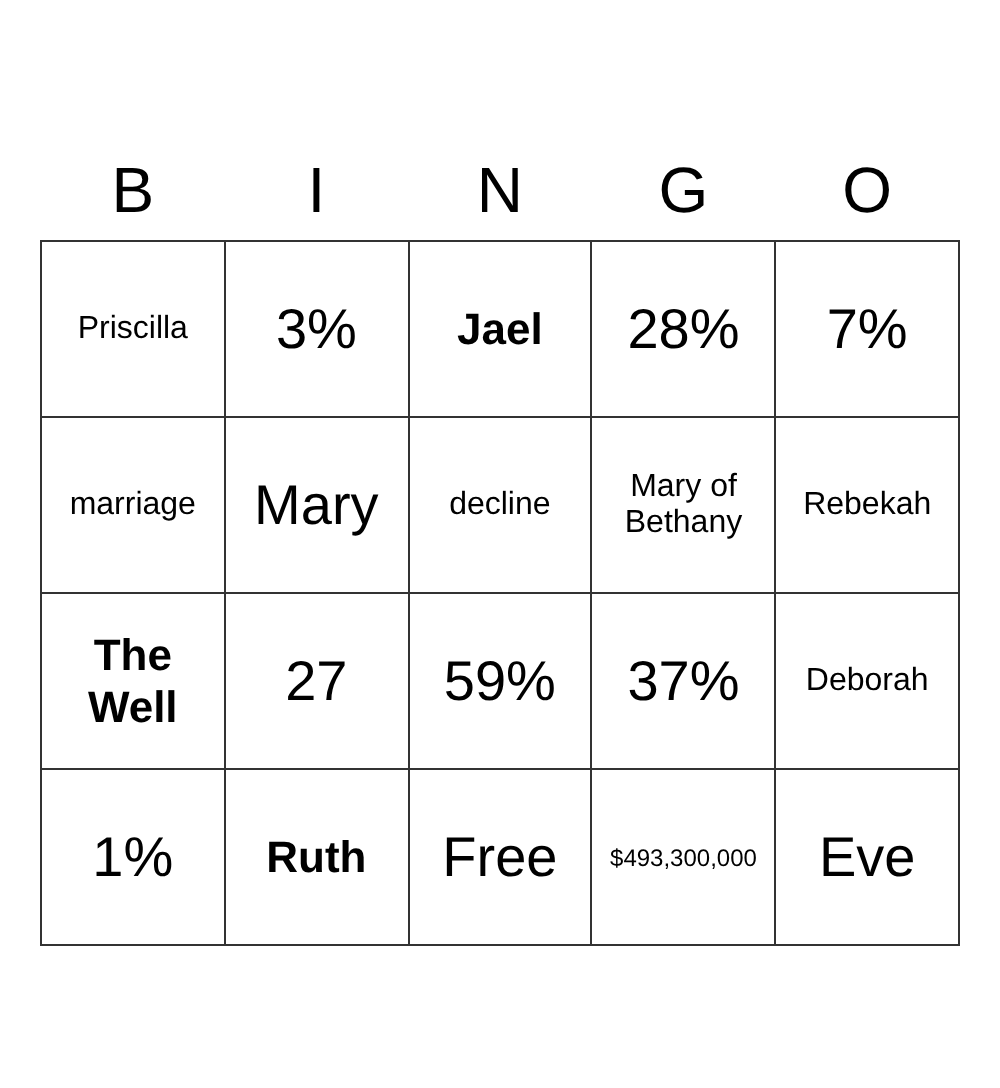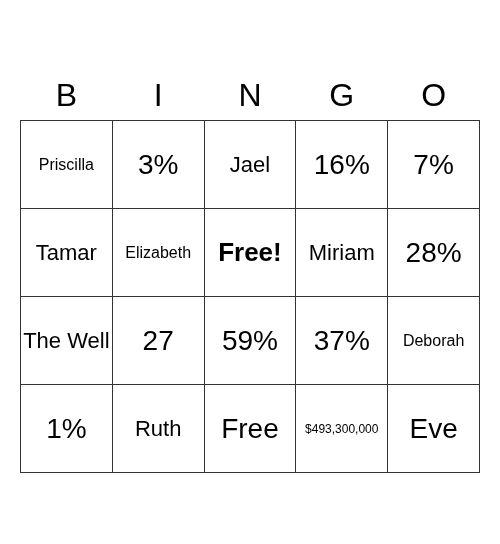--- a/index.html
+++ b/index.html
@@ -43,20 +43,21 @@
       width: 92px;
       height: 88px;
     }
 
     .cell-large {
       font-size: 28px;
     }
 
     .cell-medium {
       font-size: 22px;
+      font-weight: bold;
     }
 
     .cell-small {
       font-size: 16px;
       margin-left: 26px;
     }
 
     .cell-xsmall {
       font-size: 12px;
     }
@@ -77,29 +78,29 @@
         <th>N</th>
         <th>G</th>
         <th>O</th>
       </tr>
   </thead>
   <tbody id="bingo-body">
   <tr>
         <td class="cell-small">Priscilla</td>
         <td class="cell-large">3%</td>
         <td class="cell-medium">Jael</td>
-        <td class="cell-large">16%</td>
+        <td class="cell-large">28%</td>
         <td class="cell-large">7%</td>
       </tr>
       <tr>
-        <td class="cell-medium">Tamar</td>
-        <td class="cell-small">Elizabeth</td>
-        <td class="free-cell">Free!</td>
-        <td class="cell-medium">Miriam</td>
-        <td class="cell-large">28%</td>
+        <td class="cell-small">marriage</td>
+        <td class="cell-large">Mary</td>
+        <td class="cell-small">decline</td>
+        <td class="cell-small">Mary of Bethany</td>
+        <td class="cell-small">Rebekah</td>
       </tr>
       <tr>
         <td class="cell-medium">The Well</td>
         <td class="cell-large">27</td>
         <td class="cell-large">59%</td>
         <td class="cell-large">37%</td>
         <td class="cell-small">Deborah</td>
       </tr>
       <tr>
         <td class="cell-large">1%</td>

